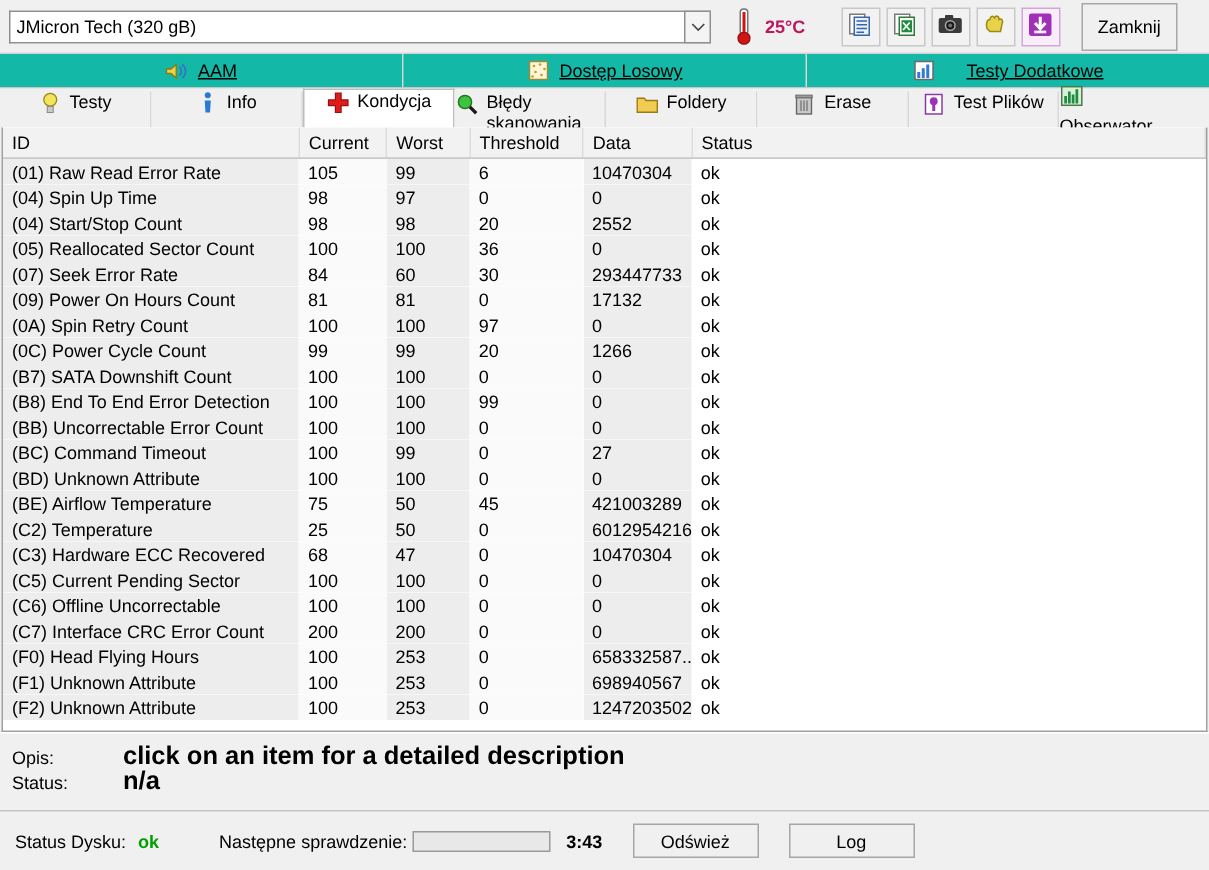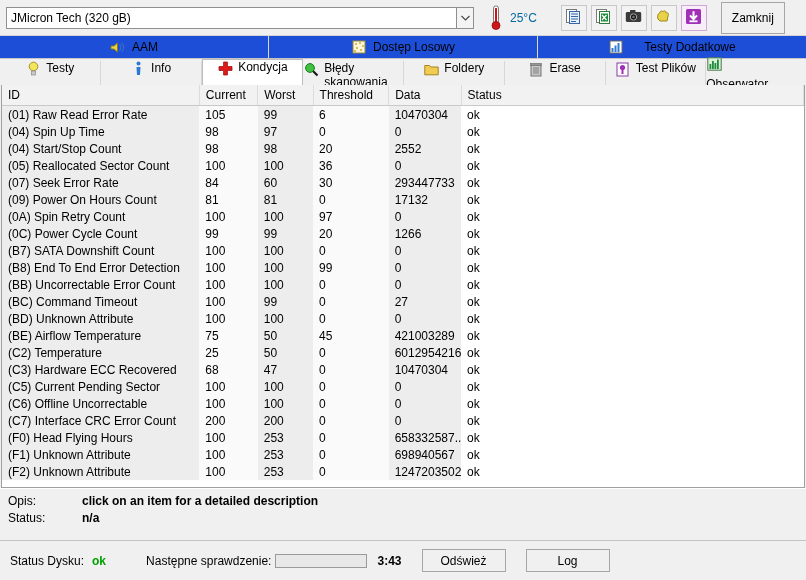--- a/index.html
+++ b/index.html
@@ -62,22 +62,22 @@
     align-items: center;
     margin-left: 14px;
     gap: 6px;
   }
   .thermo {
     width: 16px; height: 26px;
     position: relative;
   }
   .temp-label {
     font-size: 12px;
-    font-weight: normal;
-    color: #0369a1;
+    font-weight: bold;
+    color: #be185d;
   }
 
   .tb-buttons {
     display: flex;
     align-items: center;
     margin-left: 24px;
     gap: 4px;
   }
   .tb-btn {
     width: 26px; height: 26px;
@@ -113,22 +113,23 @@
   }
   .tab-top {
     flex: 1 1 0;
     display: flex;
     align-items: center;
     justify-content: center;
     gap: 6px;
     font-size: 12px;
     border-right: 1px solid #d8d8d8;
     box-sizing: border-box;
-    background: #1d4ed8;
+    background: #14b8a6;
     color:#000;
+    text-decoration:underline;
   }
   .tab-top:last-child { border-right: none; gap: 20px; }
 
   .tabrow-bottom {
     height: 26px;
     flex: 0 0 26px;
     display: flex;
     background: #f0f0f0;
     align-items: flex-end;
   }
@@ -204,21 +205,21 @@
   
   .infopane {
     flex: 0 0 52px;
     background: #f0f0f0;
     padding: 5px 0 0 8px;
     box-sizing: border-box;
     border-top: 1px solid #ffffff;
   }
   .inforow { display:flex; align-items:baseline; height: 17px; }
   .infolbl { width: 74px; font-size: 12px; color:#000; }
-  .infoval { font-size: 12px; font-weight: bold; color: #000; }
+  .infoval { font-size: 17px; font-weight: bold; color: #000; }
 
   
   .footer {
     flex: 0 0 40px;
     border-top: 1px solid #c4c4c4;
     background: #f0f0f0;
     display: flex;
     align-items: center;
     padding-left: 10px;
     box-sizing: border-box;

